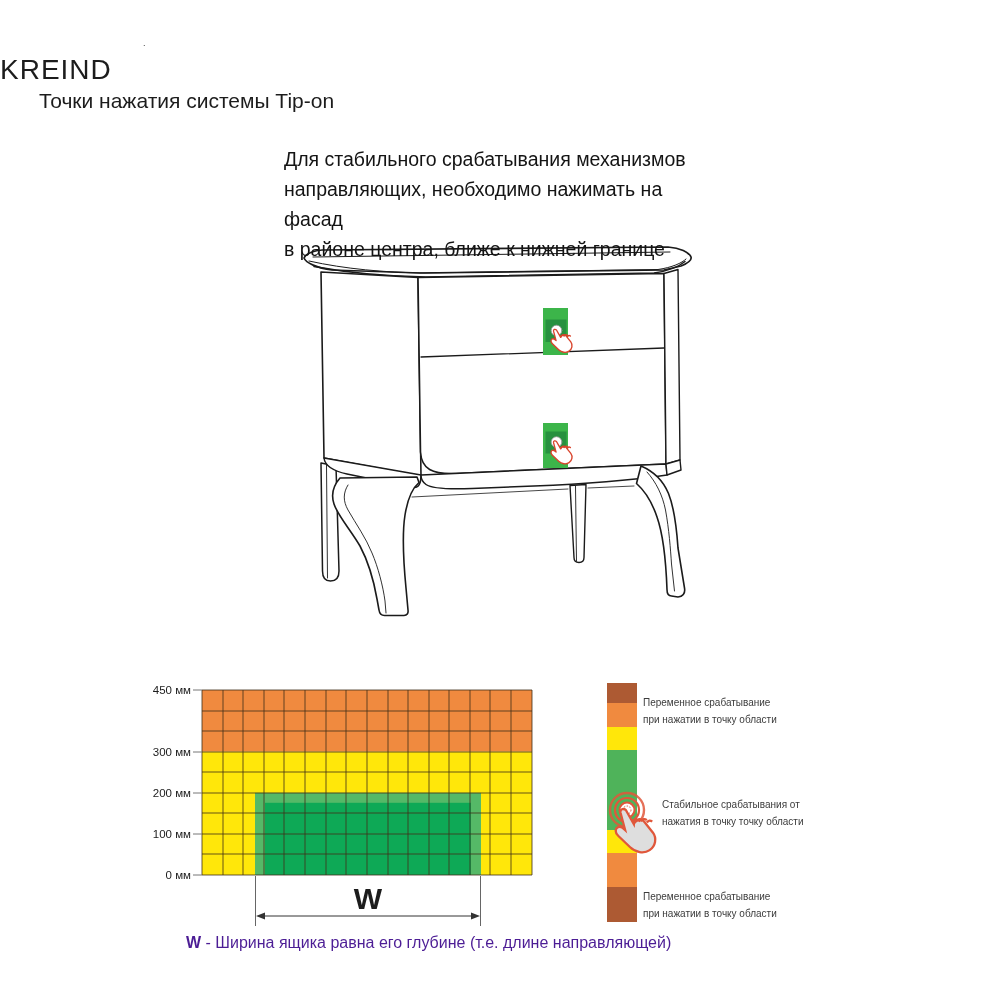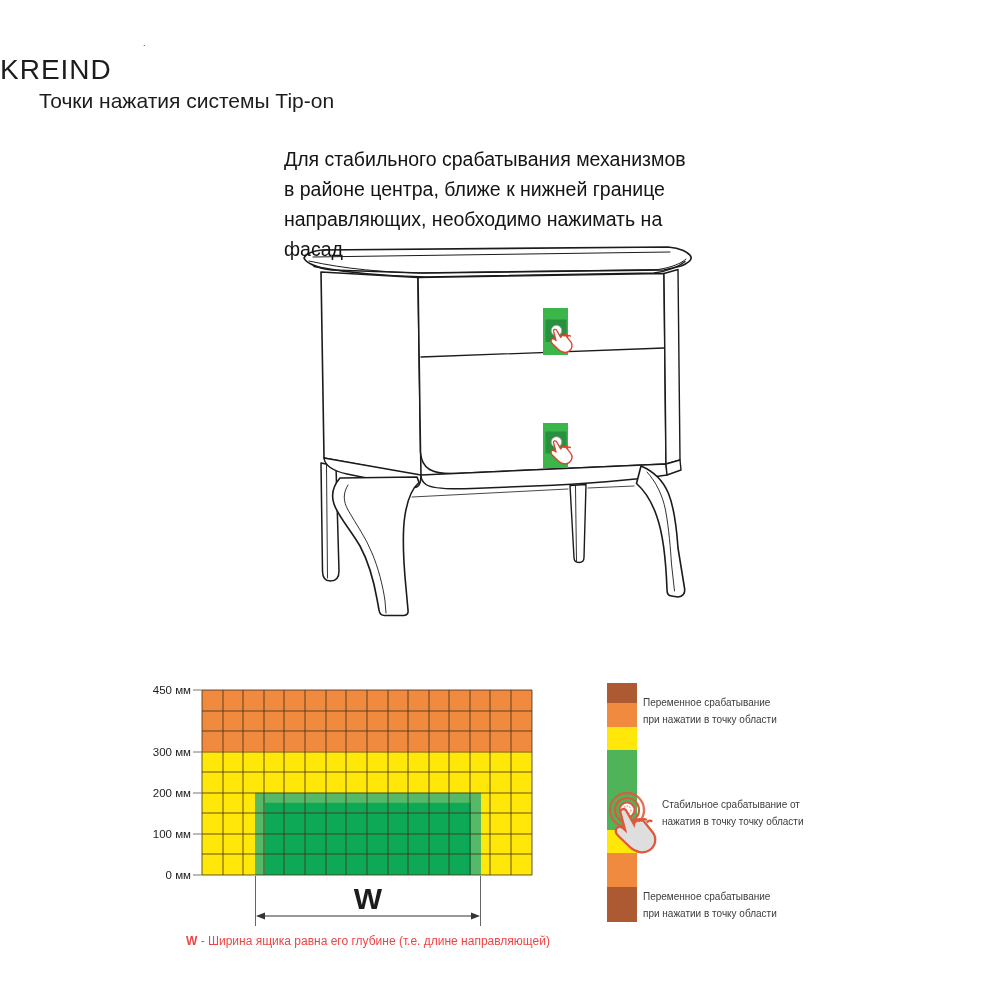--- a/index.html
+++ b/index.html
@@ -4,21 +4,21 @@
 <style>
   html,body{margin:0;padding:0;background:#ffffff;}
   body{width:1000px;height:1000px;position:relative;overflow:hidden;
        font-family:"Liberation Sans",sans-serif;color:#1f1f1f;}
   .abs{position:absolute;}
   .center{text-align:left;}
   #title{left:0;top:54px;width:984px;font-size:28px;letter-spacing:1px;color:#1c1c1c;}
   #subtitle{left:0;top:89px;width:952px;font-size:21px;color:#1c1c1c;padding-left:39px;}
   #paragraph{left:260px;top:144px;width:420px;font-size:19.5px;line-height:30px;color:#141414;margin-left:24px;}
   #stray-dot{left:143px;top:38px;font-size:9px;color:#333;}
-  #caption{left:186px;top:934px;font-size:12px;color:#ef4444;}
+  #caption{left:186px;top:934px;font-size:16px;color:#4c1d95;}
   #caption b{font-weight:bold;}
   .legend-text{font-size:10px;line-height:17px;color:#3c3c3c;}
   #legend-text-1{left:643px;top:694px;}
   #legend-text-2{left:662px;top:796px;}
   #legend-text-3{left:643px;top:888px;}
   svg.art{position:absolute;left:0;top:0;font-family:"Liberation Sans",sans-serif;}
   svg text{fill:#1c1c1c;}
 </style>
 </head>
 <body>
@@ -113,32 +113,32 @@
   </g>
 </svg>
 
 <div id="stray-dot" class="abs">.</div>
 
 <div id="title" class="abs center">KREIND</div>
 <div id="subtitle" class="abs center">Точки нажатия системы Tip-on</div>
 
 <div id="paragraph" class="abs">
   <div>Для стабильного срабатывания механизмов</div>
+  <div>направляющих, необходимо нажимать на фасад</div>
   <div>в районе центра, ближе к нижней границе</div>
-  <div>направляющих, необходимо нажимать на фасад</div>
 </div>
 
 <div id="caption" class="abs">
   <b>W</b><span> - Ширина ящика равна его глубине (т.е. длине направляющей)</span>
 </div>
 
 <div id="legend-text-1" class="abs legend-text">
   <div>Переменное срабатывание</div>
   <div>при нажатии в точку области</div>
 </div>
 <div id="legend-text-2" class="abs legend-text">
-  <div>Стабильное срабатывание от</div>
+  <div>Стабильное срабатывания от</div>
   <div>нажатия в точку точку области</div>
 </div>
 <div id="legend-text-3" class="abs legend-text">
   <div>Переменное срабатывание</div>
   <div>при нажатии в точку области</div>
 </div>
 
 </body></html>

